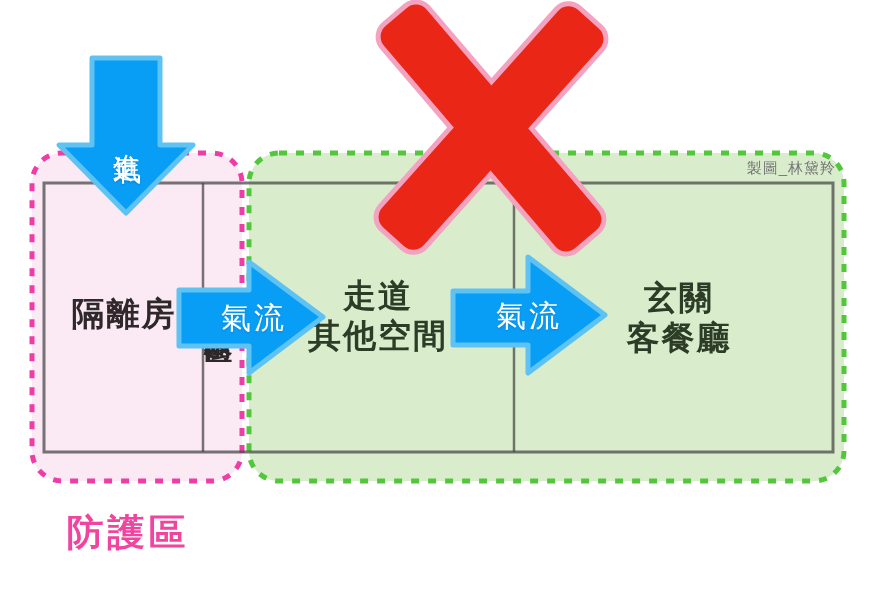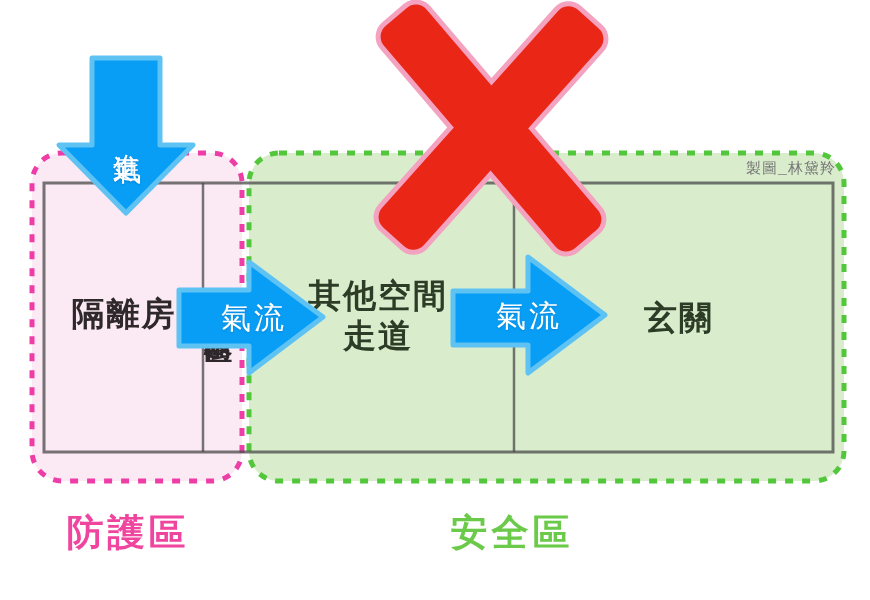--- a/index.html
+++ b/index.html
@@ -14,21 +14,21 @@
   .room{font-weight:700;letter-spacing:2px;}
   .room-dark{color:var(--room-text-dark,#2e282b);}
   .room-green{color:var(--room-text-green,#2c3c26);}
   .vertical{writing-mode:vertical-rl;text-orientation:upright;letter-spacing:4px;}
   .arrow-label{color:#fff;font-weight:400;font-size:30px;letter-spacing:3px;
        text-shadow:0 1px 2px rgba(0,90,160,.35);}
   .zone-label{font-weight:700;font-size:37px;letter-spacing:4px;margin-top:12px;}
   .zone-label.protected{color:var(--protected-label,#f0459f);}
   .zone-label.safe{color:var(--safe-label,#6bca49);}
   .credit{position:absolute;right:34px;top:159px;font-size:15px;
-       color:var(--credit-gray,#767676);letter-spacing:1px;font-family:Liberation Mono, monospace;}
+       color:var(--credit-gray,#767676);letter-spacing:1px;}
   .isolation{left:124px;top:314px;font-size:33px;}
   .buffer{left:218px;top:313px;font-size:28px;}
   .corridor{left:378px;top:316px;font-size:33px;}
   .entry{left:679px;top:318px;font-size:33px;text-align:center;}
   .intake{left:127px;top:134px;font-size:29px;}
   .flow1{left:254px;top:318px;}
   .flow2{left:529px;top:316px;}
   .protected-label-pos{left:128px;top:521px;}
   .safe-label-pos{left:512px;top:521px;}
 </style>
@@ -42,28 +42,28 @@
     <rect x="249" y="153" width="595" height="328" rx="30" style="fill:var(--safe-fill);stroke:var(--safe-border);stroke-width:5;stroke-dasharray:8 9;"></rect>
     <rect x="44" y="183" width="789" height="269" style="fill:none;stroke:var(--wall);stroke-width:3;opacity:.75;"></rect>
     <line x1="203" y1="183" x2="203" y2="452" style="stroke:var(--wall);stroke-width:2.5;opacity:.75;"></line>
     <line x1="514" y1="183" x2="514" y2="452" style="stroke:var(--wall);stroke-width:2.5;opacity:.75;"></line>
   </svg>
 
   <div class="layer">
     <div class="lbl room room-dark isolation">隔離房</div>
     <div class="lbl room room-dark vertical buffer">緩衝區</div>
     <div class="lbl room room-green corridor">
+      <div>走道</div>
       <div>其他空間</div>
-      <div>走道</div>
     </div>
     <div class="lbl room room-green entry">
       <div>玄關</div>
+      <div>客餐廳</div>
     </div>
     <div class="lbl zone-label protected protected-label-pos">防護區</div>
-    <div class="lbl zone-label safe safe-label-pos">安全區</div>
     <div class="credit">製圖_林黛羚</div>
   </div>
 
   <svg class="layer" viewBox="0 0 870 600">
     <polygon points="92,58 160,58 160,145 193,145 126,213 59,145 92,145" style="fill:var(--arrow-fill);stroke:var(--arrow-stroke);stroke-width:5;stroke-linejoin:round;"></polygon>
     <polygon points="179,290 249,290 249,262 323,317 249,373 249,346 179,346" style="fill:var(--arrow-fill);stroke:var(--arrow-stroke);stroke-width:5;stroke-linejoin:round;"></polygon>
     <polygon points="453,291 528,291 528,257 605,315 528,373 528,345 453,345" style="fill:var(--arrow-fill);stroke:var(--arrow-stroke);stroke-width:5;stroke-linejoin:round;"></polygon>
     <g>
       <g style="fill:var(--x-red);stroke:var(--x-outline);stroke-width:10;stroke-linejoin:round;">
         <rect x="345" y="100" width="292" height="56" rx="14" transform="rotate(49.5 491 128)"></rect>

